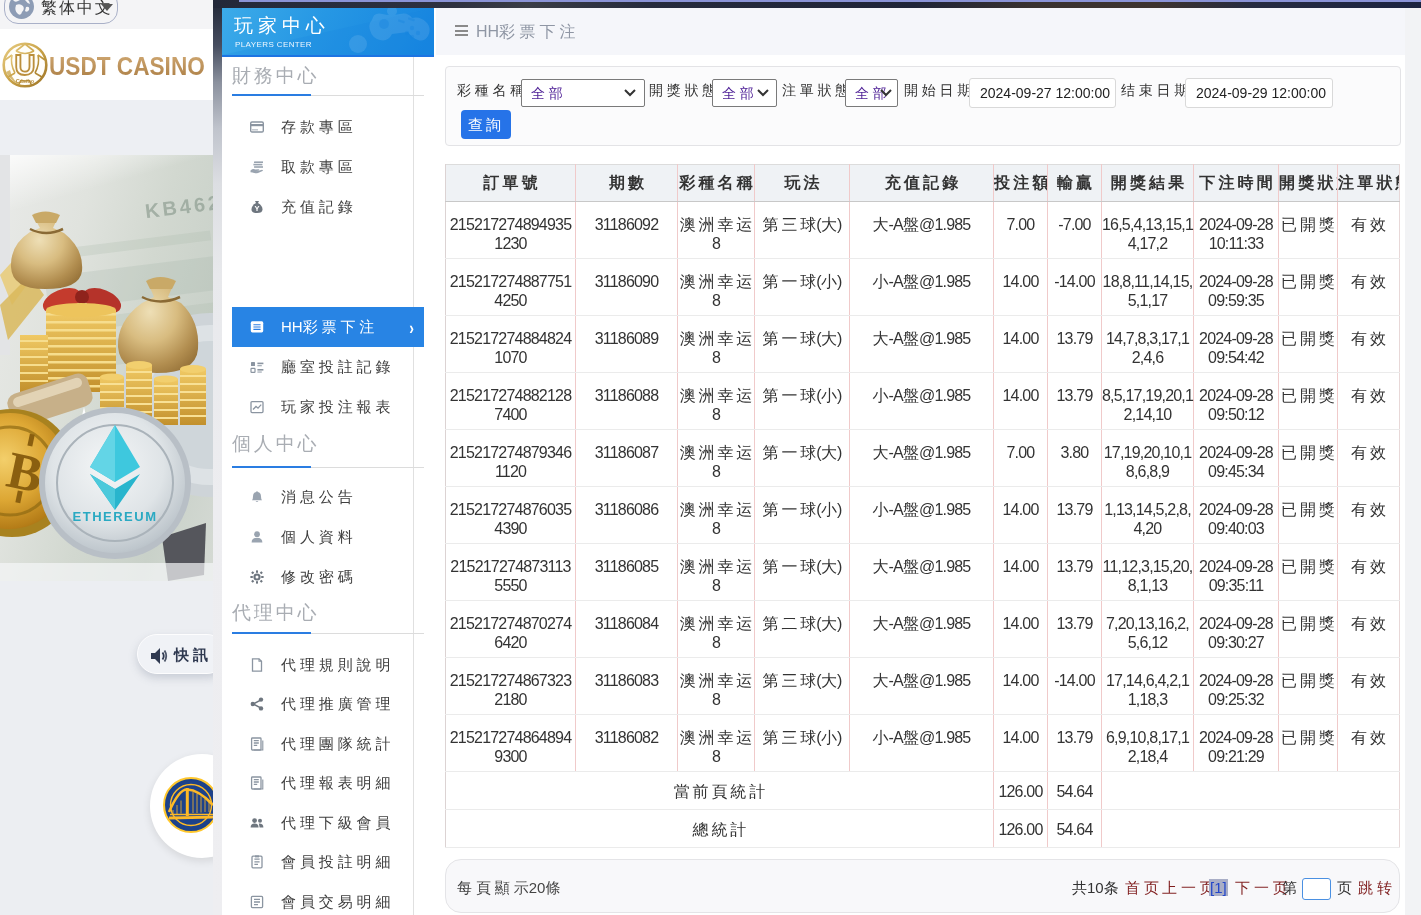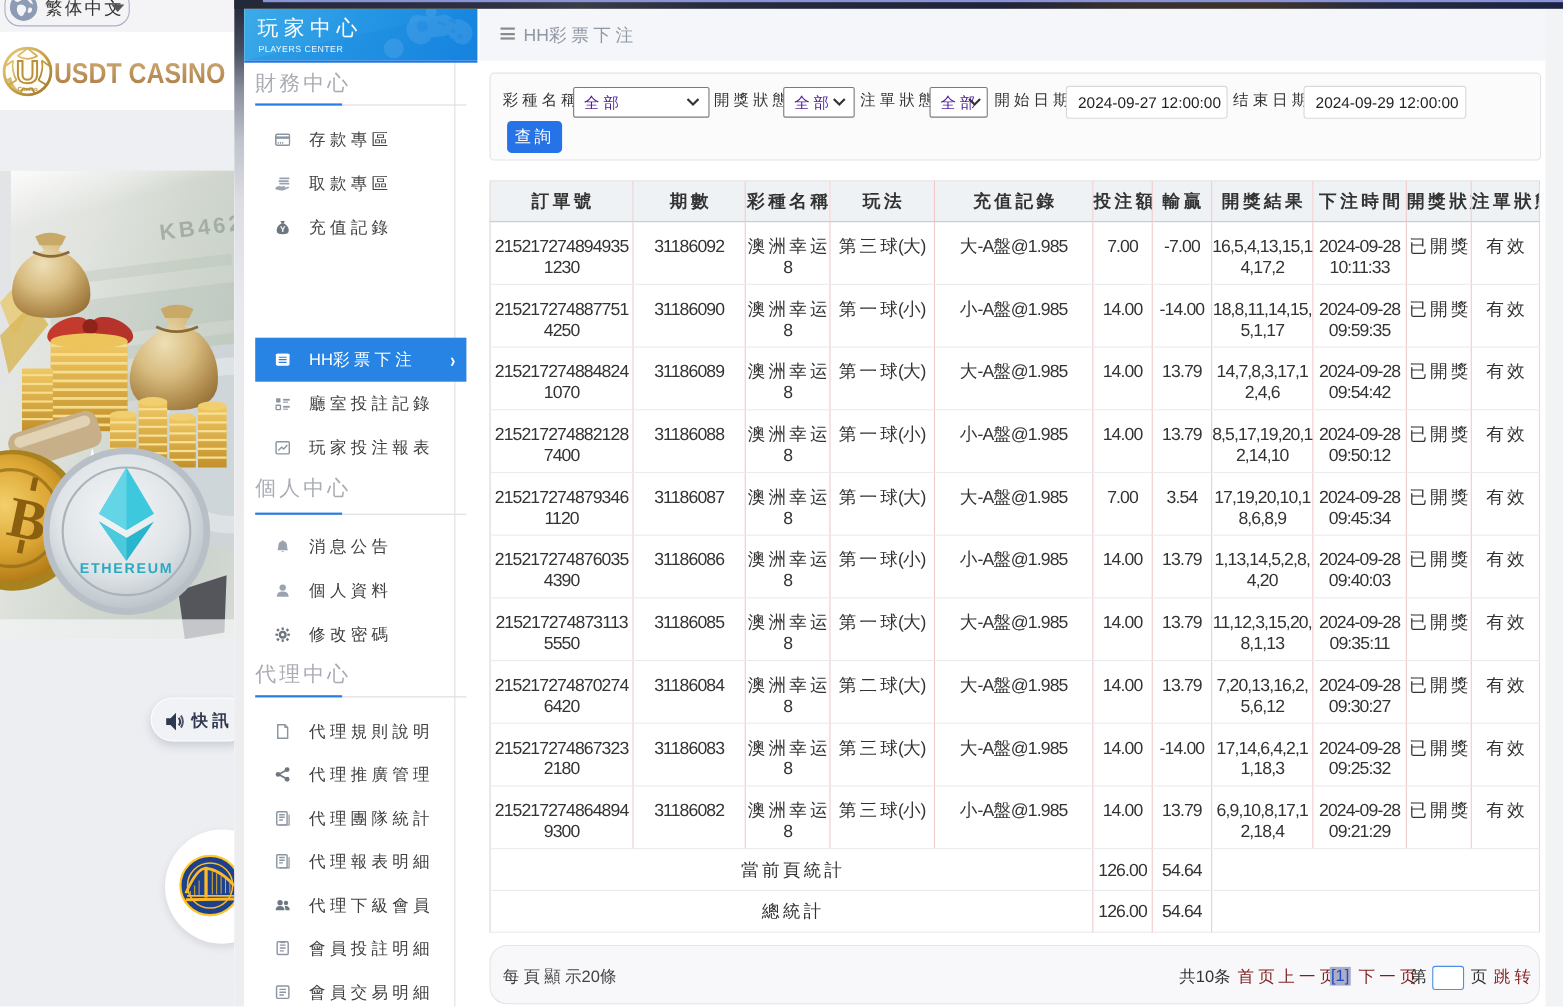--- a/index.html
+++ b/index.html
@@ -602,21 +602,21 @@
           <td><span class="ck">已開獎</span></td>
           <td><span class="ck">有效</span></td>
         </tr>
         <tr>
           <td>215217274879346<br>1120</td>
           <td>31186087</td>
           <td><span class="ck">澳洲幸运</span>8</td>
           <td><span class="ck">第一球</span>(<span class="ck">大</span>)</td>
           <td><span class="ck">大</span>-A<span class="ck">盤</span>@1.985</td>
           <td>7.00</td>
-          <td>3.54</td>
+          <td>3.80</td>
           <td>17,19,20,10,1<br>8,6,8,9</td>
           <td>2024-09-28<br>09:45:34</td>
           <td><span class="ck">已開獎</span></td>
           <td><span class="ck">有效</span></td>
         </tr>
         <tr>
           <td>215217274876035<br>4390</td>
           <td>31186086</td>
           <td><span class="ck">澳洲幸运</span>8</td>
           <td><span class="ck">第一球</span>(<span class="ck">小</span>)</td>

